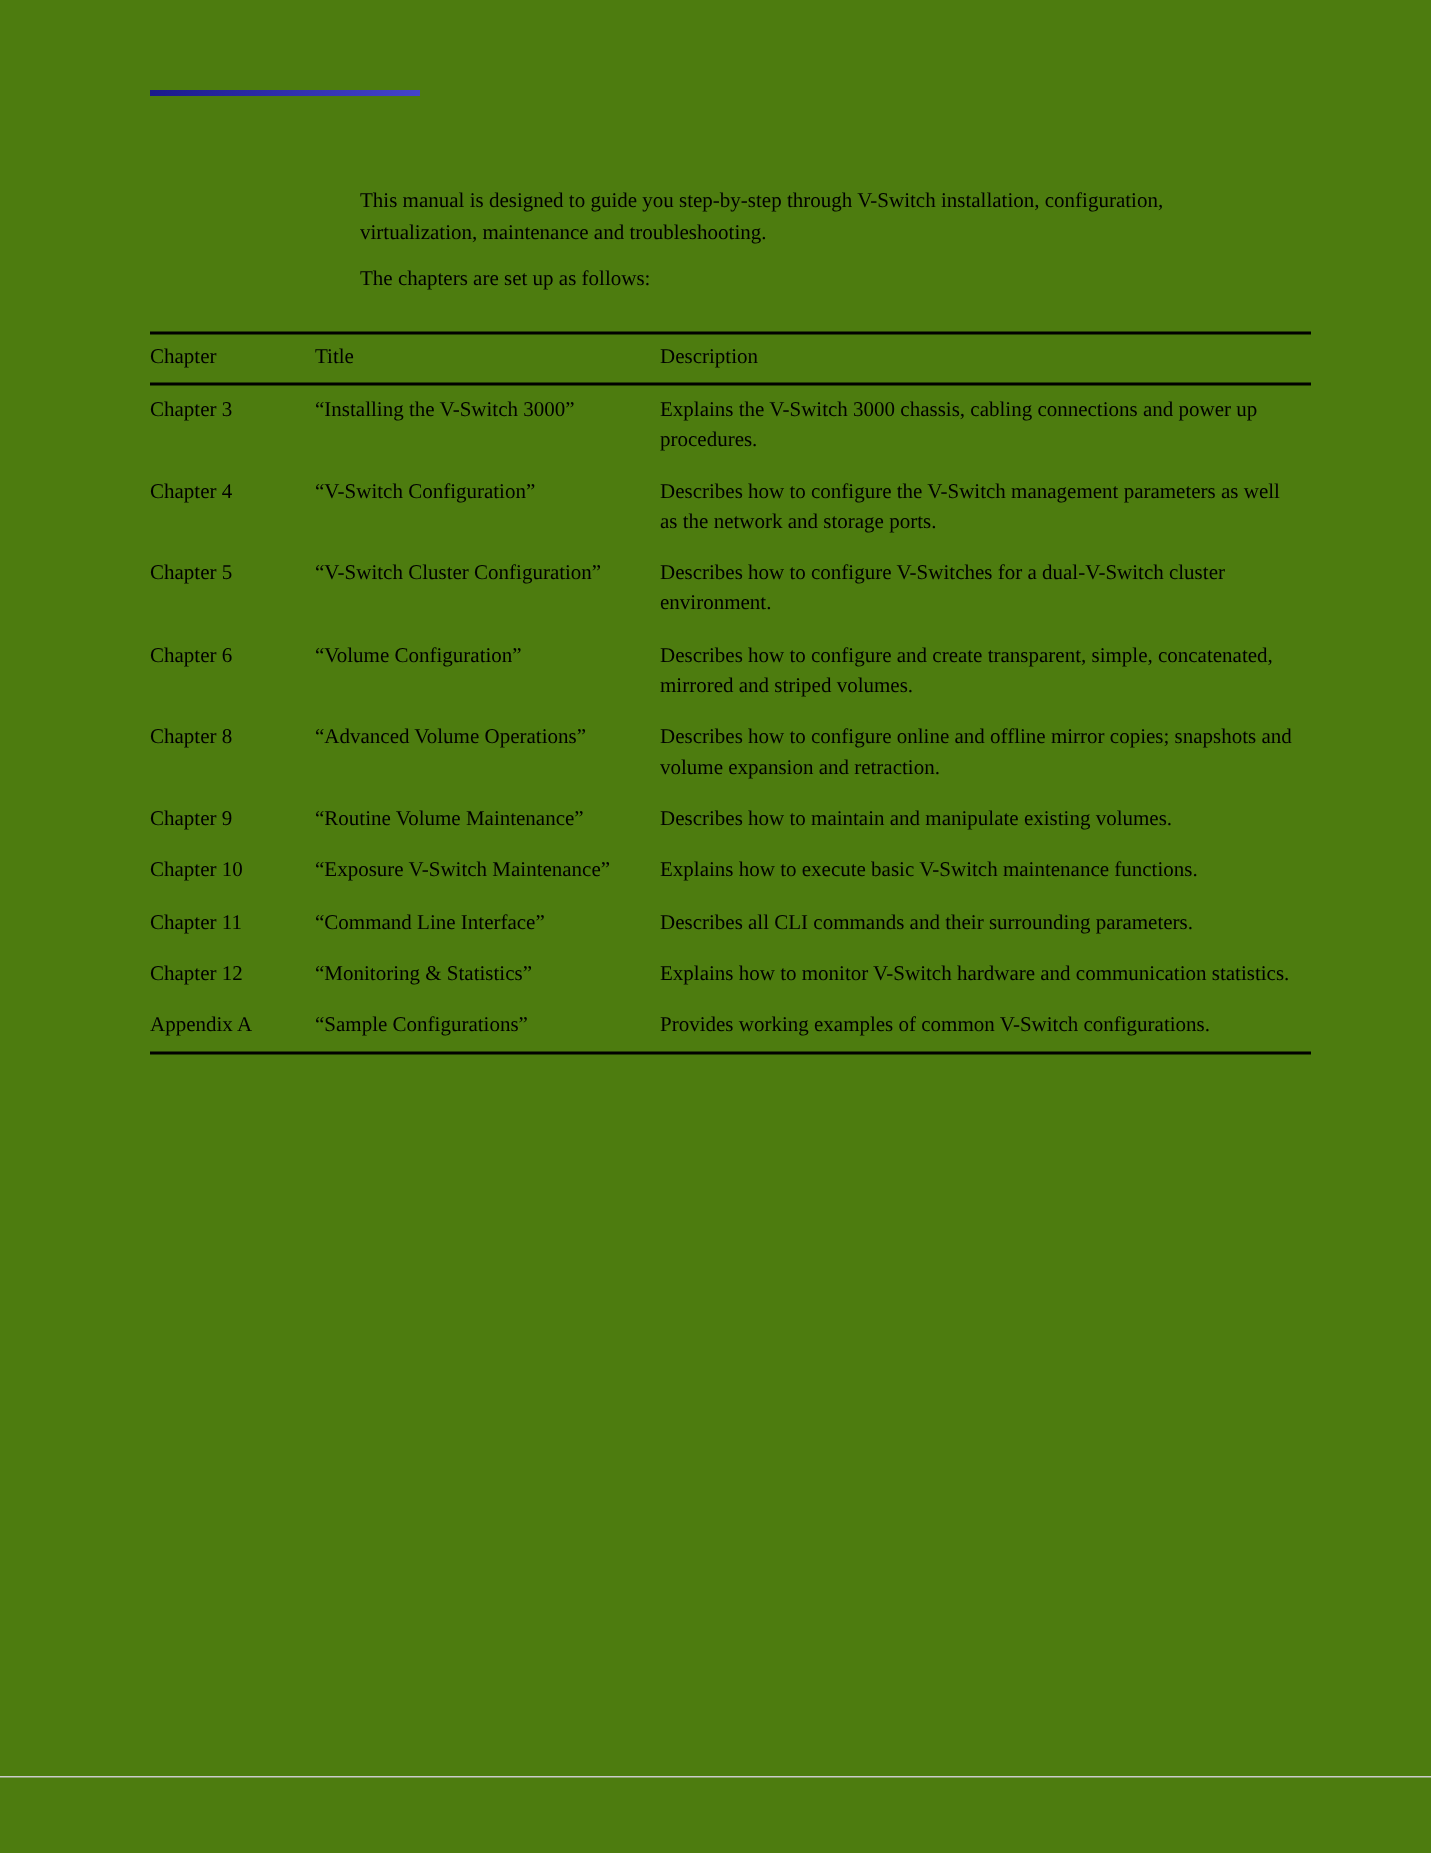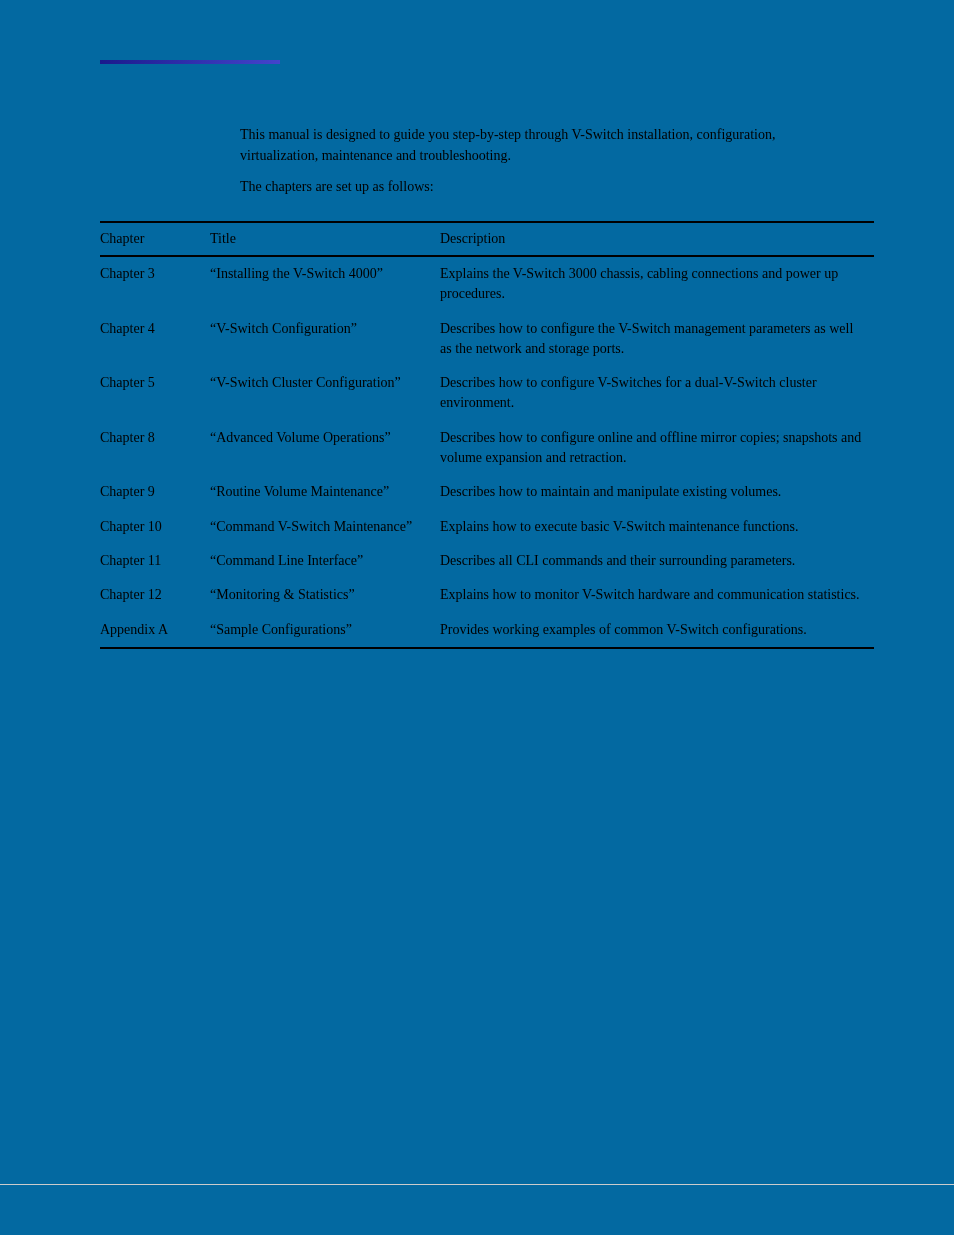--- a/index.html
+++ b/index.html
@@ -13,21 +13,21 @@
       font-family: Georgia, 'Times New Roman', serif;
       font-size: 14px;
       color: #000000;
       width: 954px;
       min-height: 1235px;
     }
 
     .page-container {
       width: 954px;
       min-height: 1235px;
-      background: #0369a1;
+      background: #4d7c0f;
       padding: 60px 80px 60px 100px;
       position: relative;
     }
 
     .header-decoration {
       width: 180px;
       height: 4px;
       background: linear-gradient(to right, #1a1a8c, #4444cc);
       margin-bottom: 60px;
     }
@@ -121,46 +121,51 @@
     <thead>
       <tr>
         <th>Chapter</th>
         <th>Title</th>
         <th>Description</th>
       </tr>
     </thead>
     <tbody id="table-body">
         <tr>
           <td>Chapter 3</td>
-          <td>“Installing the V-Switch 4000”</td>
+          <td>“Installing the V-Switch 3000”</td>
           <td>Explains the V-Switch 3000 chassis, cabling connections and power up procedures.</td>
         </tr>
         <tr>
           <td>Chapter 4</td>
           <td>“V-Switch Configuration”</td>
           <td>Describes how to configure the V-Switch management parameters as well as the network and storage ports.</td>
         </tr>
         <tr>
           <td>Chapter 5</td>
           <td>“V-Switch Cluster Configuration”</td>
           <td>Describes how to configure V-Switches for a dual-V-Switch cluster environment.</td>
         </tr>
         <tr>
+          <td>Chapter 6</td>
+          <td>“Volume Configuration”</td>
+          <td>Describes how to configure and create transparent, simple, concatenated, mirrored and striped volumes.</td>
+        </tr>
+        <tr>
           <td>Chapter 8</td>
           <td>“Advanced Volume Operations”</td>
           <td>Describes how to configure online and offline mirror copies; snapshots and volume expansion and retraction.</td>
         </tr>
         <tr>
           <td>Chapter 9</td>
           <td>“Routine Volume Maintenance”</td>
           <td>Describes how to maintain and manipulate existing volumes.</td>
         </tr>
         <tr>
           <td>Chapter 10</td>
-          <td>“Command V-Switch Maintenance”</td>
+          <td>“Exposure V-Switch Maintenance”</td>
           <td>Explains how to execute basic V-Switch maintenance functions.</td>
         </tr>
         <tr>
           <td>Chapter 11</td>
           <td>“Command Line Interface”</td>
           <td>Describes all CLI commands and their surrounding parameters.</td>
         </tr>
         <tr>
           <td>Chapter 12</td>
           <td>“Monitoring &amp; Statistics”</td>

